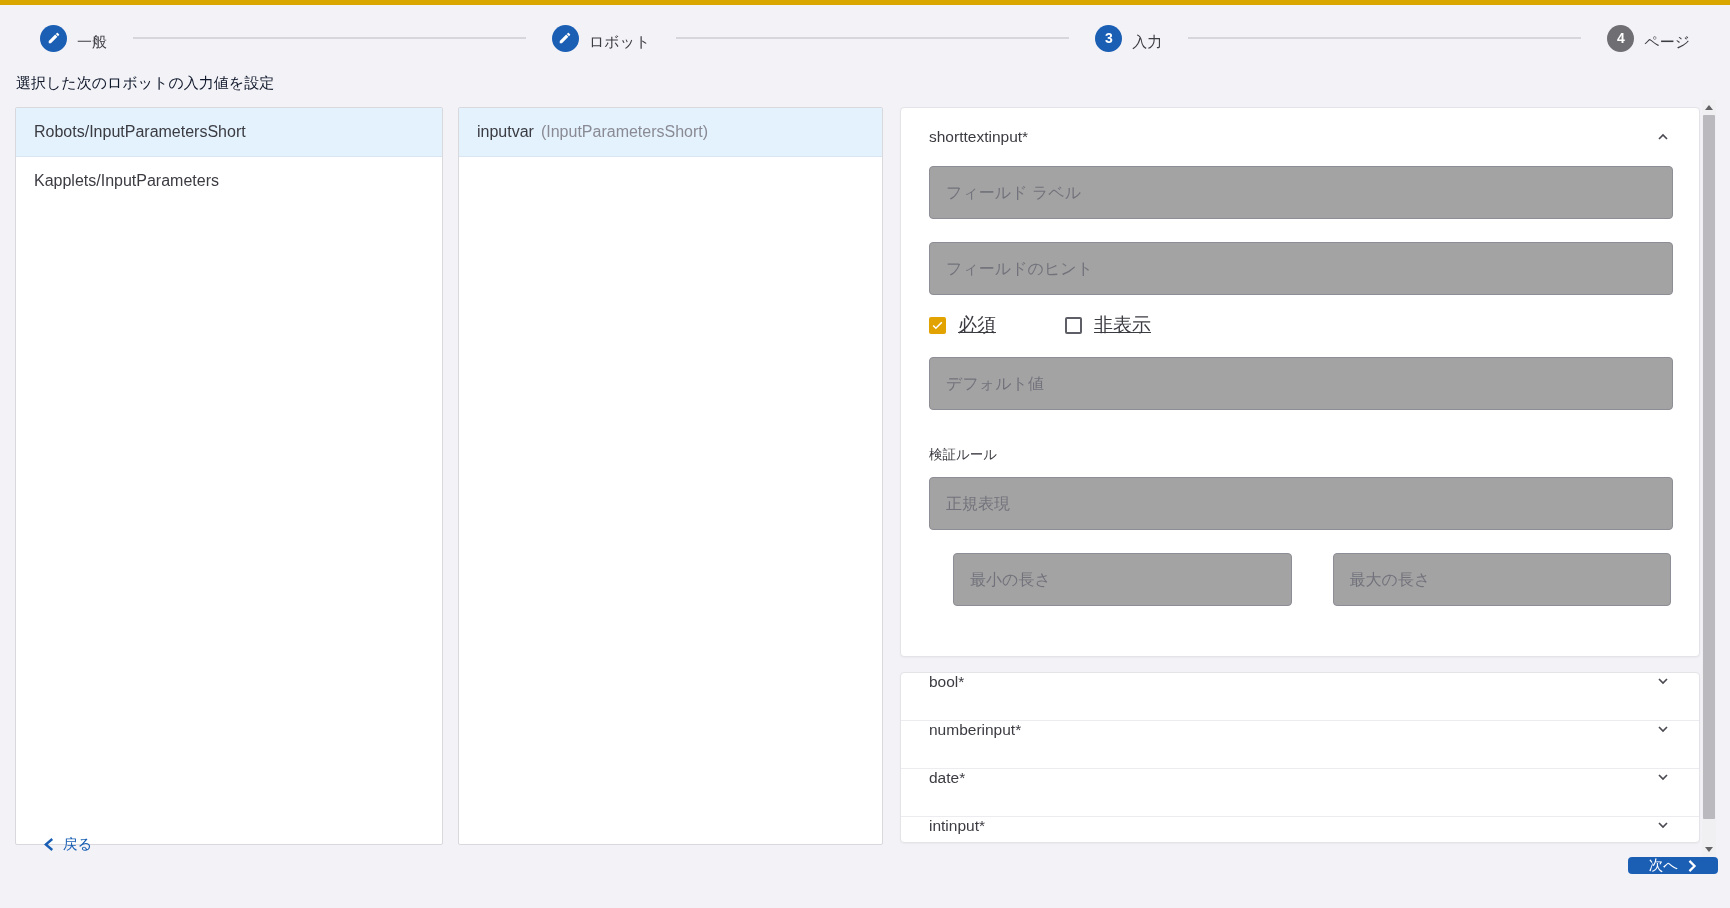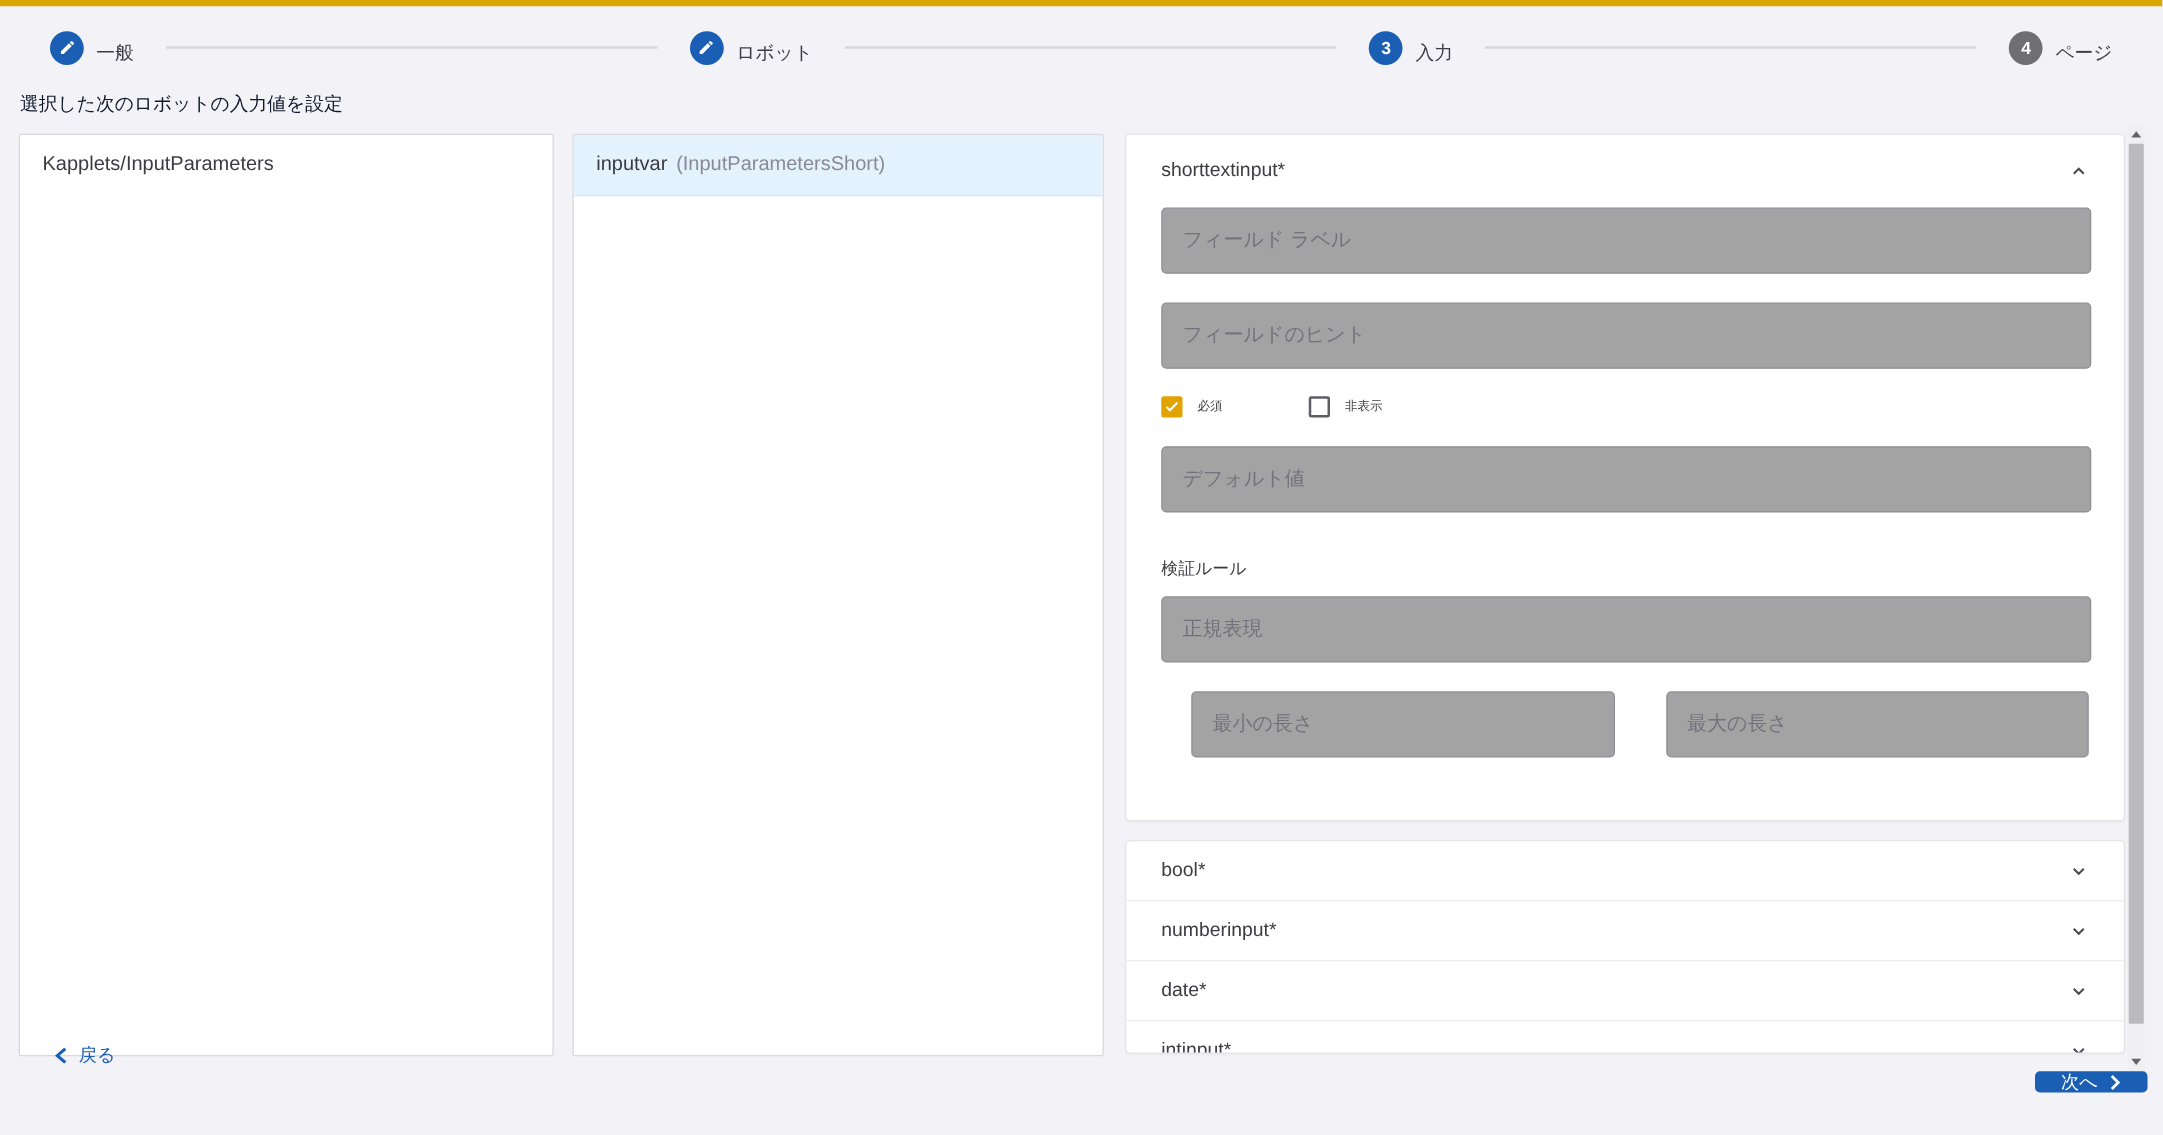--- a/index.html
+++ b/index.html
@@ -72,29 +72,29 @@
   .mt24 { margin-top: 23px; }
 
   .check-row { display: flex; align-items: center; margin-top: 21px; height: 18px; }
   .checkbox {
     width: 17px; height: 17px; border-radius: 2px; cursor: pointer;
     display: flex; align-items: center; justify-content: center;
   }
   .checkbox.checked { background: #e2a200; }
   .checkbox.unchecked { background: #fff; border: 2px solid #5e5e66; }
   .checkbox svg { width: 13px; height: 13px; stroke: #fff; stroke-width: 3; fill: none; }
-  .check-label { font-size: 10px; color: #3b3b42; margin-left: 12px; }
+  .check-label { font-size: 19px; color: #3b3b42; margin-left: 12px; text-decoration: underline; }
   .check-gap { width: 69px; }
 
   .field-label { font-size: 13.5px; color: #3b3b42; margin-top: 36px; }
   .small-inputs { display: flex; margin-top: 23px; gap: 17px; }
   .text-input.small { width: 364px; margin-left: 24px; }
 
   .acc-row {
-    height: 48px; display: flex; align-items: center; justify-content: space-between;
+    height: 48px; display: flex; align-items: flex-start; justify-content: space-between;
     padding: 0 28px; border-bottom: 1px solid #ececf0; cursor: pointer;
   }
   .acc-row:last-child { border-bottom: none; }
   .acc-title { font-size: 15.5px; color: #3b3b42; }
 
   
   .scrollbar {
     position: absolute; left: 1702px; top: 100px; width: 14px; height: 757px;
     background: #f0f0f3; display: flex; flex-direction: column; align-items: center;
   }
@@ -150,20 +150,23 @@
   <div class="connector"></div>
   <div class="step">
     <div class="step-circle upcoming">4</div>
     <span class="step-label">ページ</span>
   </div>
 </div>
 
 <div class="subtitle">選択した次のロボットの入力値を設定</div>
 
 <div class="panel panel-left">
+  <div class="list-item selected">
+    <span>Robots/InputParametersShort</span>
+  </div>
   <div class="list-item">
     <span>Kapplets/InputParameters</span>
   </div>
 </div>
 
 <div class="panel panel-mid">
   <div class="list-item selected">
     <span>inputvar</span>
     <span class="var-type">(InputParametersShort)</span>
   </div>

